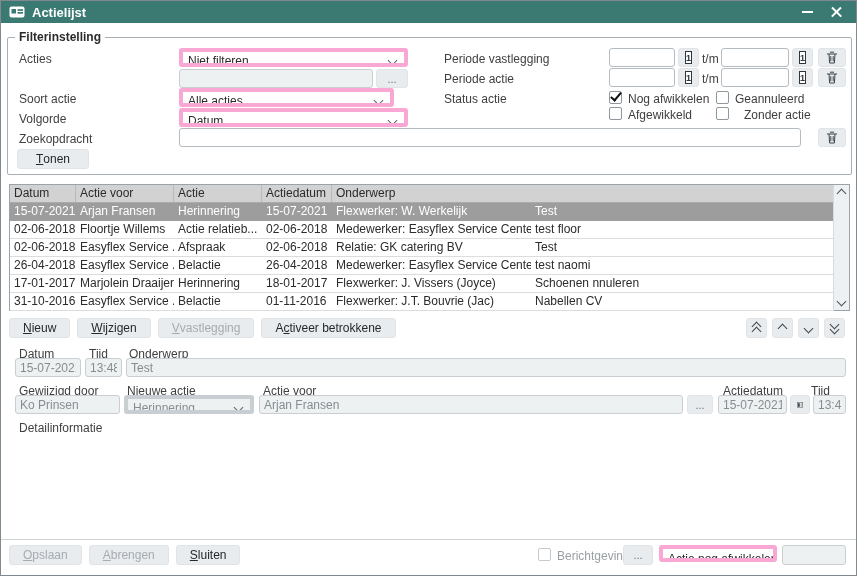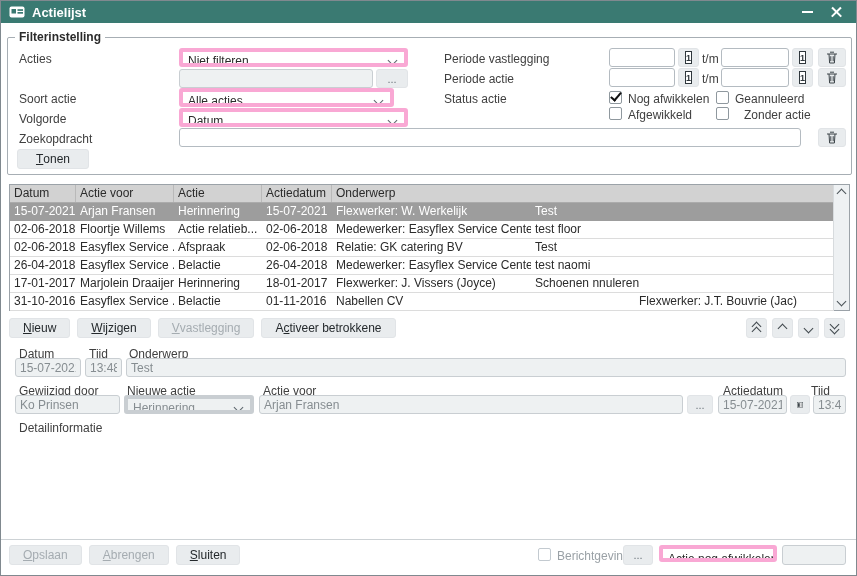--- a/index.html
+++ b/index.html
@@ -223,22 +223,22 @@
         <div class="td col-actie">Herinnering</div>
         <div class="td col-adatum">18-01-2017</div>
         <div class="td col-betreft">Flexwerker: J. Vissers (Joyce)</div>
         <div class="td col-ond">Schoenen nnuleren</div>
       </div>
       <div class="trow">
         <div class="td col-datum">31-10-2016</div>
         <div class="td col-avoor">Easyflex Service ...</div>
         <div class="td col-actie">Belactie</div>
         <div class="td col-adatum">01-11-2016</div>
+        <div class="td col-betreft">Flexwerker: J.T. Bouvrie (Jac)</div>
         <div class="td col-ond">Nabellen CV</div>
-        <div class="td col-betreft">Flexwerker: J.T. Bouvrie (Jac)</div>
       </div>
     </div>
     <div class="vscroll">
       <div class="sb-btn" style="top:0;">
           <span class="sb-chev-up"></span>
         </div>
       <div class="sb-btn" style="bottom:0;top:auto;">
           <span class="sb-chev-down"></span>
         </div>
     </div>

